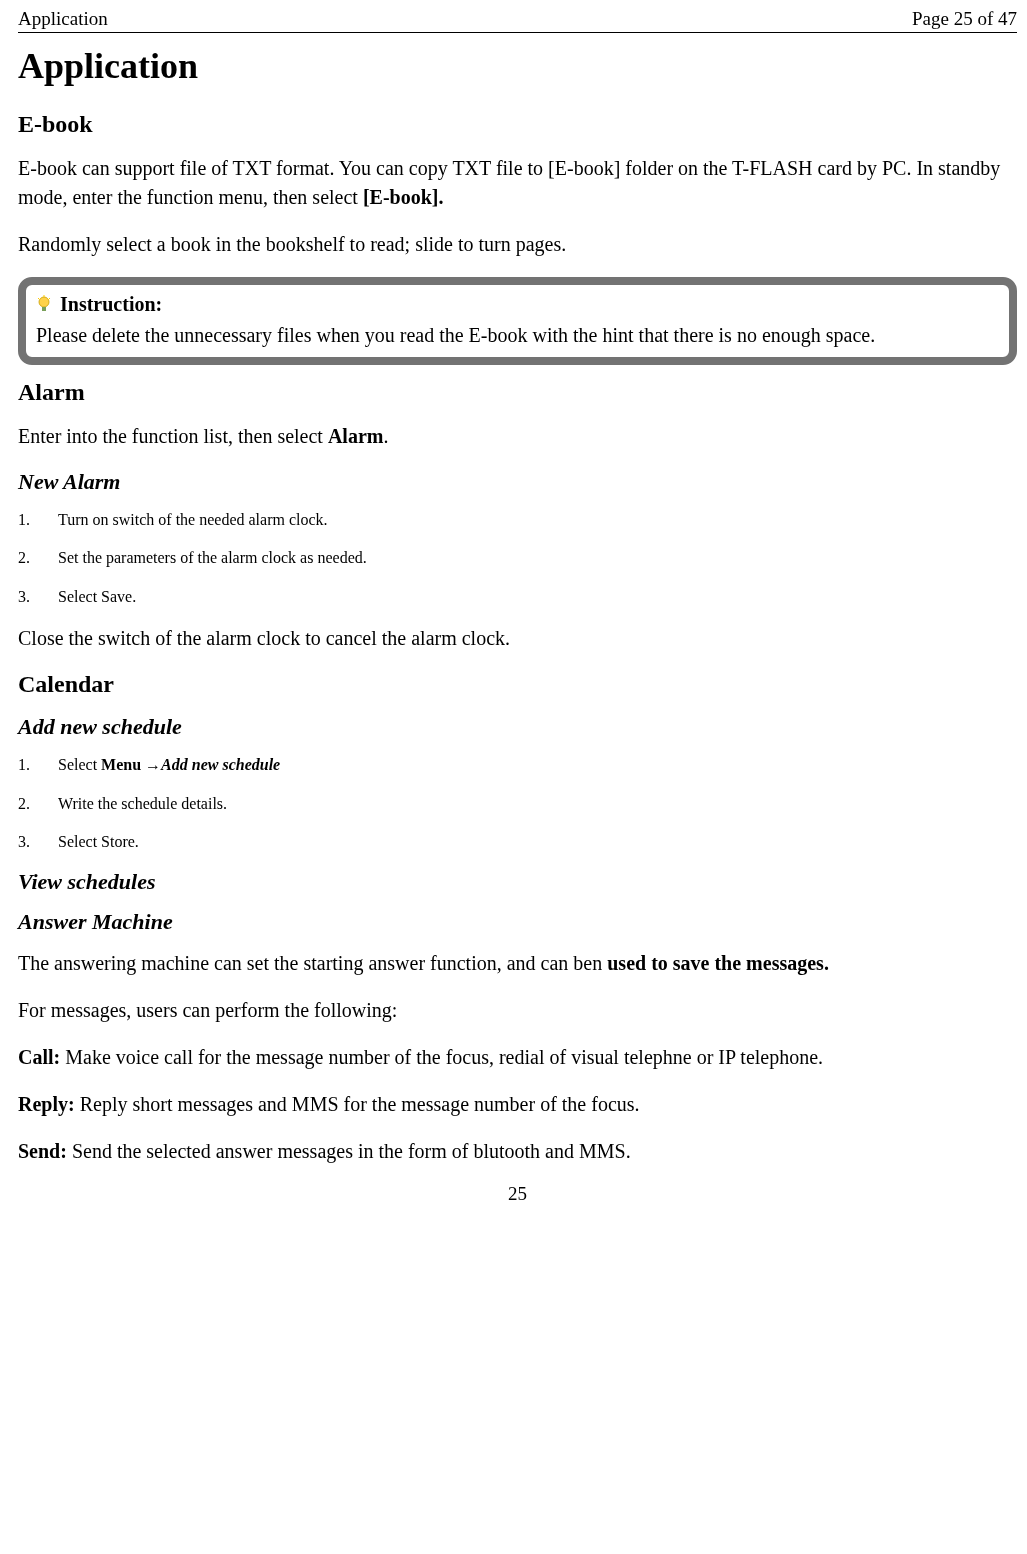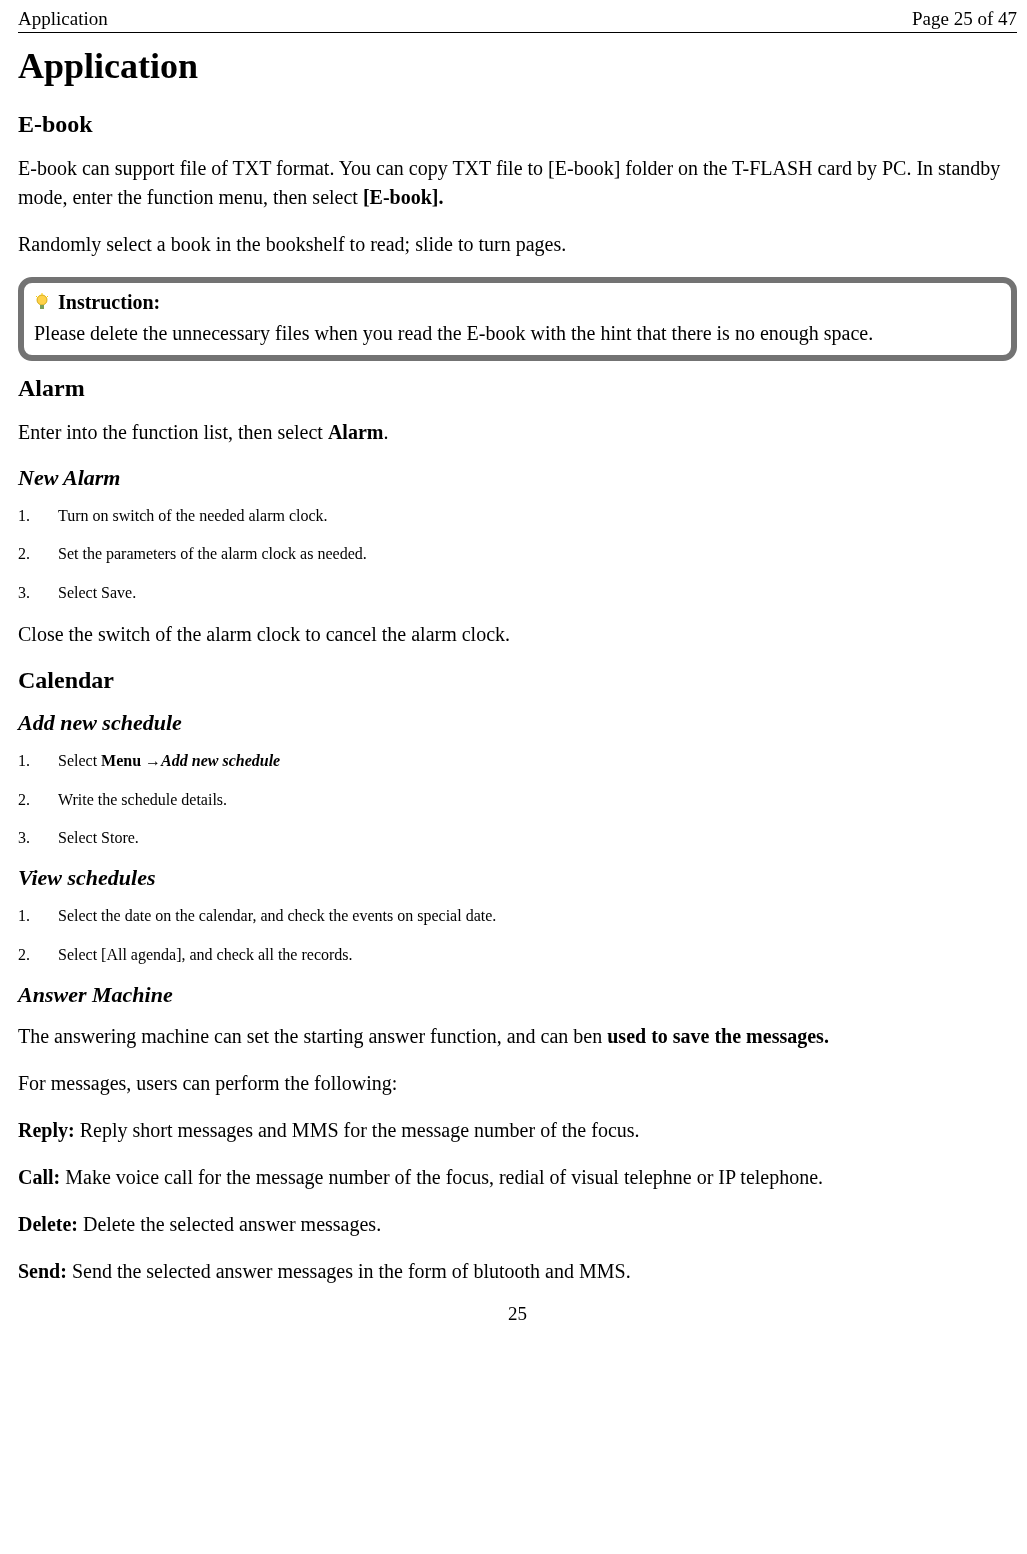--- a/index.html
+++ b/index.html
@@ -47,21 +47,21 @@
       font-weight: bold;
       font-style: italic;
       margin-bottom: 14px;
     }
     p {
       font-size: 20px;
       line-height: 1.45;
       margin-bottom: 18px;
     }
     .instruction-box {
-      border: 6px solid #737373;
+      border: 8px solid #737373;
       border-radius: 14px;
       padding: 8px 10px 8px 10px;
       margin-bottom: 14px;
     }
     .instruction-header {
       display: flex;
       align-items: center;
       gap: 8px;
       margin-bottom: 6px;
     }
@@ -161,40 +161,33 @@
     <h2>Calendar</h2>
     <h3>Add new schedule</h3>
     <div class="ol">
       <div class="ol-item">
         <span class="ol-num">1.</span><span>Select </span><span class="inline-bold">Menu </span><span>→</span><span class="italic-bold">Add new schedule</span>
       </div>
       <div class="ol-item"><span class="ol-num">2.</span><span>Write the schedule details.</span></div>
       <div class="ol-item"><span class="ol-num">3.</span><span>Select Store.</span></div>
     </div>
     <h3>View schedules</h3>
-    <div class="ol">
-      <div class="ol-item"><span class="ol-num">1.</span><span>Select the date on the calendar, and check the events on special date.</span></div>
-      <div class="ol-item"><span class="ol-num">2.</span><span>Select [All agenda], and check all the records.</span></div>
-    </div>
   </div>
 
   <div class="section">
     <h3>Answer Machine</h3>
     <p>
       <span>The answering machine can set the starting answer function, and can ben </span><span class="inline-bold">used to save the messages.</span>
     </p>
     <p>For messages, users can perform the following:</p>
     <p>
-      <span class="inline-bold">Reply:</span><span> Reply short messages and MMS for the message number of the focus.</span>
-    </p>
-    <p>
       <span class="inline-bold">Call:</span><span> Make voice call for the message number of the focus, redial of visual telephne or IP telephone.</span>
     </p>
     <p>
-      <span class="inline-bold">Delete:</span><span> Delete the selected answer messages.</span>
+      <span class="inline-bold">Reply:</span><span> Reply short messages and MMS for the message number of the focus.</span>
     </p>
     <p style="margin-bottom:17px;">
       <span class="inline-bold">Send:</span><span> Send the selected answer messages in the form of blutooth and MMS.</span>
     </p>
   </div>
 
   <div class="footer">25</div>
 </div>
 
 </body></html>

